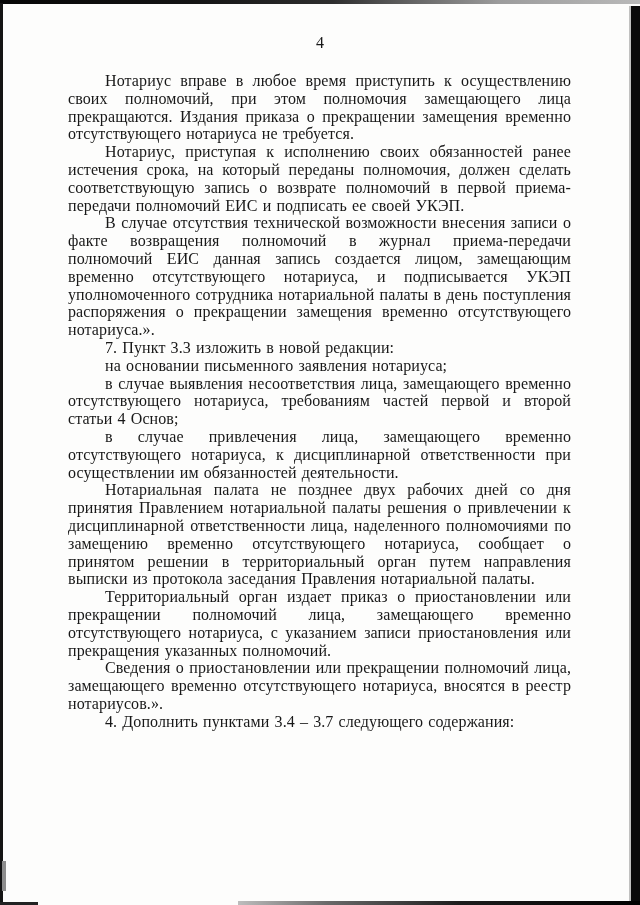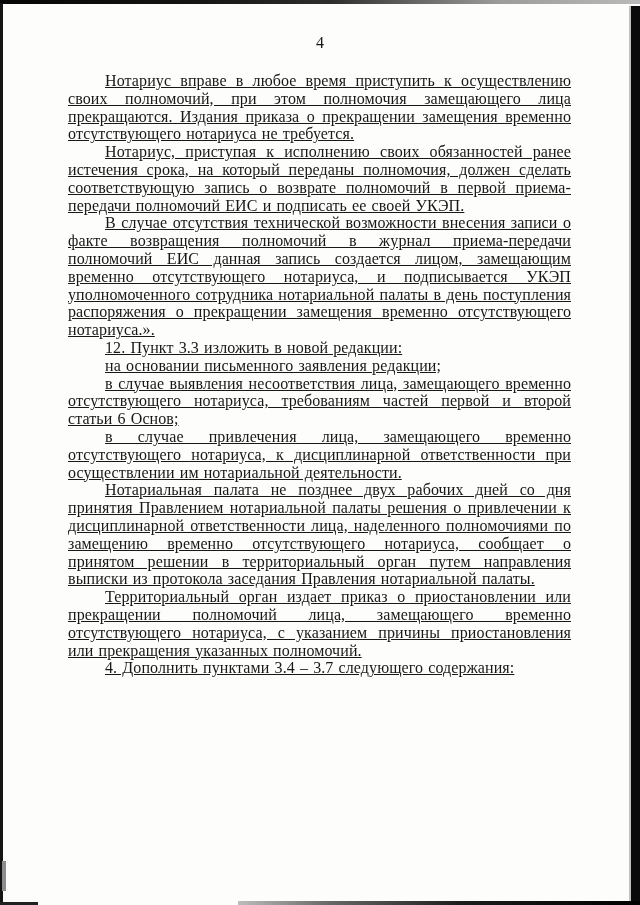--- a/index.html
+++ b/index.html
@@ -69,21 +69,20 @@
   }
   .content {
     position: absolute;
     top: 72px;
     left: 68px;
     width: 503px;
     font-size: 16px;
     line-height: 17.8px;
     text-align: justify;
     letter-spacing: 0.1px;
-    text-decoration: underline;
   }
   .content p {
     margin: 0;
     padding: 0;
     text-indent: 37px;
     word-spacing: 1px;
   }
 </style>
 </head>
 <body>
@@ -96,22 +95,23 @@
   <div class="edge-right"></div>
   <div class="edge-bottom"></div>
   <div class="edge-bottom-left"></div>
 
   <div class="page-number">4</div>
 
   <div class="content">
     <p>Нотариус вправе в любое время приступить к осуществлению своих полномочий, при этом полномочия замещающего лица прекращаются. Издания приказа о прекращении замещения временно отсутствующего нотариуса не требуется.</p>
     <p>Нотариус, приступая к исполнению своих обязанностей ранее истечения срока, на который переданы полномочия, должен сделать соответствующую запись о возврате полномочий в первой приема-передачи полномочий ЕИС и подписать ее своей УКЭП.</p>
     <p>В случае отсутствия технической возможности внесения записи о факте возвращения полномочий в журнал приема-передачи полномочий ЕИС данная запись создается лицом, замещающим временно отсутствующего нотариуса, и подписывается УКЭП уполномоченного сотрудника нотариальной палаты в день поступления распоряжения о прекращении замещения временно отсутствующего нотариуса.».</p>
-    <p>12. Пункт 3.3 изложить в новой редакции:</p>
-    <p>на основании письменного заявления редакции;</p>
-    <p>в случае выявления несоответствия лица, замещающего временно отсутствующего нотариуса, требованиям частей первой и второй статьи 6 Основ;</p>
-    <p>в случае привлечения лица, замещающего временно отсутствующего нотариуса, к дисциплинарной ответственности при осуществлении им нотариальной деятельности.</p>
+    <p>7. Пункт 3.3 изложить в новой редакции:</p>
+    <p>на основании письменного заявления нотариуса;</p>
+    <p>в случае выявления несоответствия лица, замещающего временно отсутствующего нотариуса, требованиям частей первой и второй статьи 4 Основ;</p>
+    <p>в случае привлечения лица, замещающего временно отсутствующего нотариуса, к дисциплинарной ответственности при осуществлении им обязанностей деятельности.</p>
     <p>Нотариальная палата не позднее двух рабочих дней со дня принятия Правлением нотариальной палаты решения о привлечении к дисциплинарной ответственности лица, наделенного полномочиями по замещению временно отсутствующего нотариуса, сообщает о принятом решении в территориальный орган путем направления выписки из протокола заседания Правления нотариальной палаты.</p>
-    <p>Территориальный орган издает приказ о приостановлении или прекращении полномочий лица, замещающего временно отсутствующего нотариуса, с указанием причины приостановления или прекращения указанных полномочий.</p>
+    <p>Территориальный орган издает приказ о приостановлении или прекращении полномочий лица, замещающего временно отсутствующего нотариуса, с указанием записи приостановления или прекращения указанных полномочий.</p>
+    <p>Сведения о приостановлении или прекращении полномочий лица, замещающего временно отсутствующего нотариуса, вносятся в реестр нотариусов.».</p>
     <p>4. Дополнить пунктами 3.4 – 3.7 следующего содержания:</p>
   </div>
 
 </div>
 
 </body></html>

